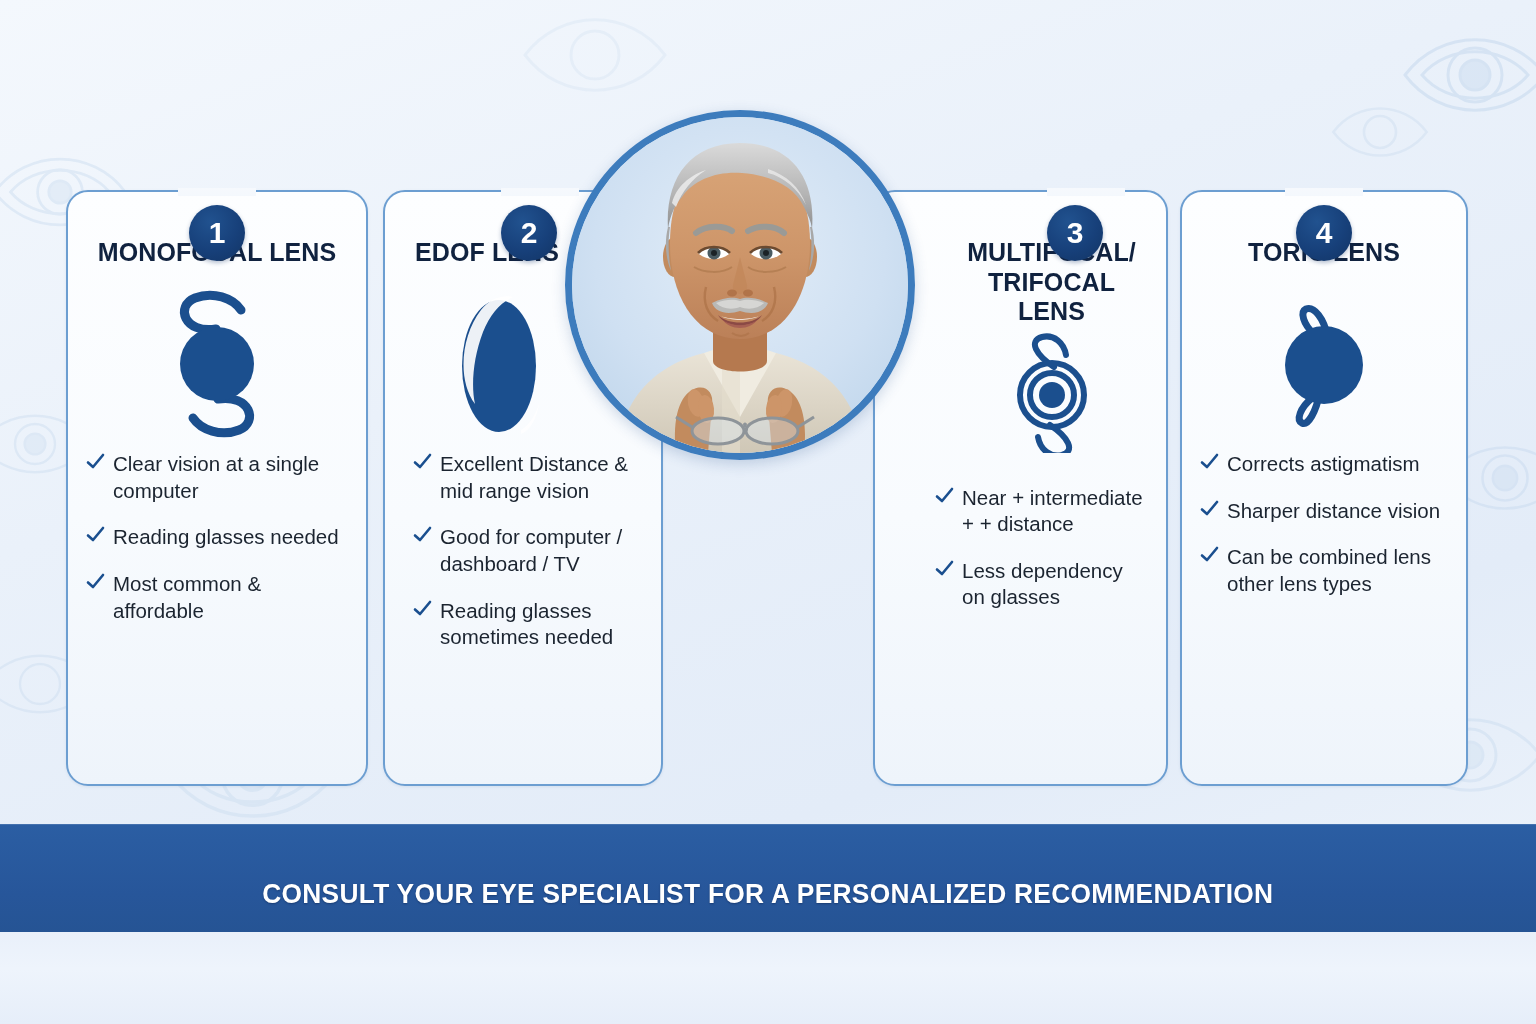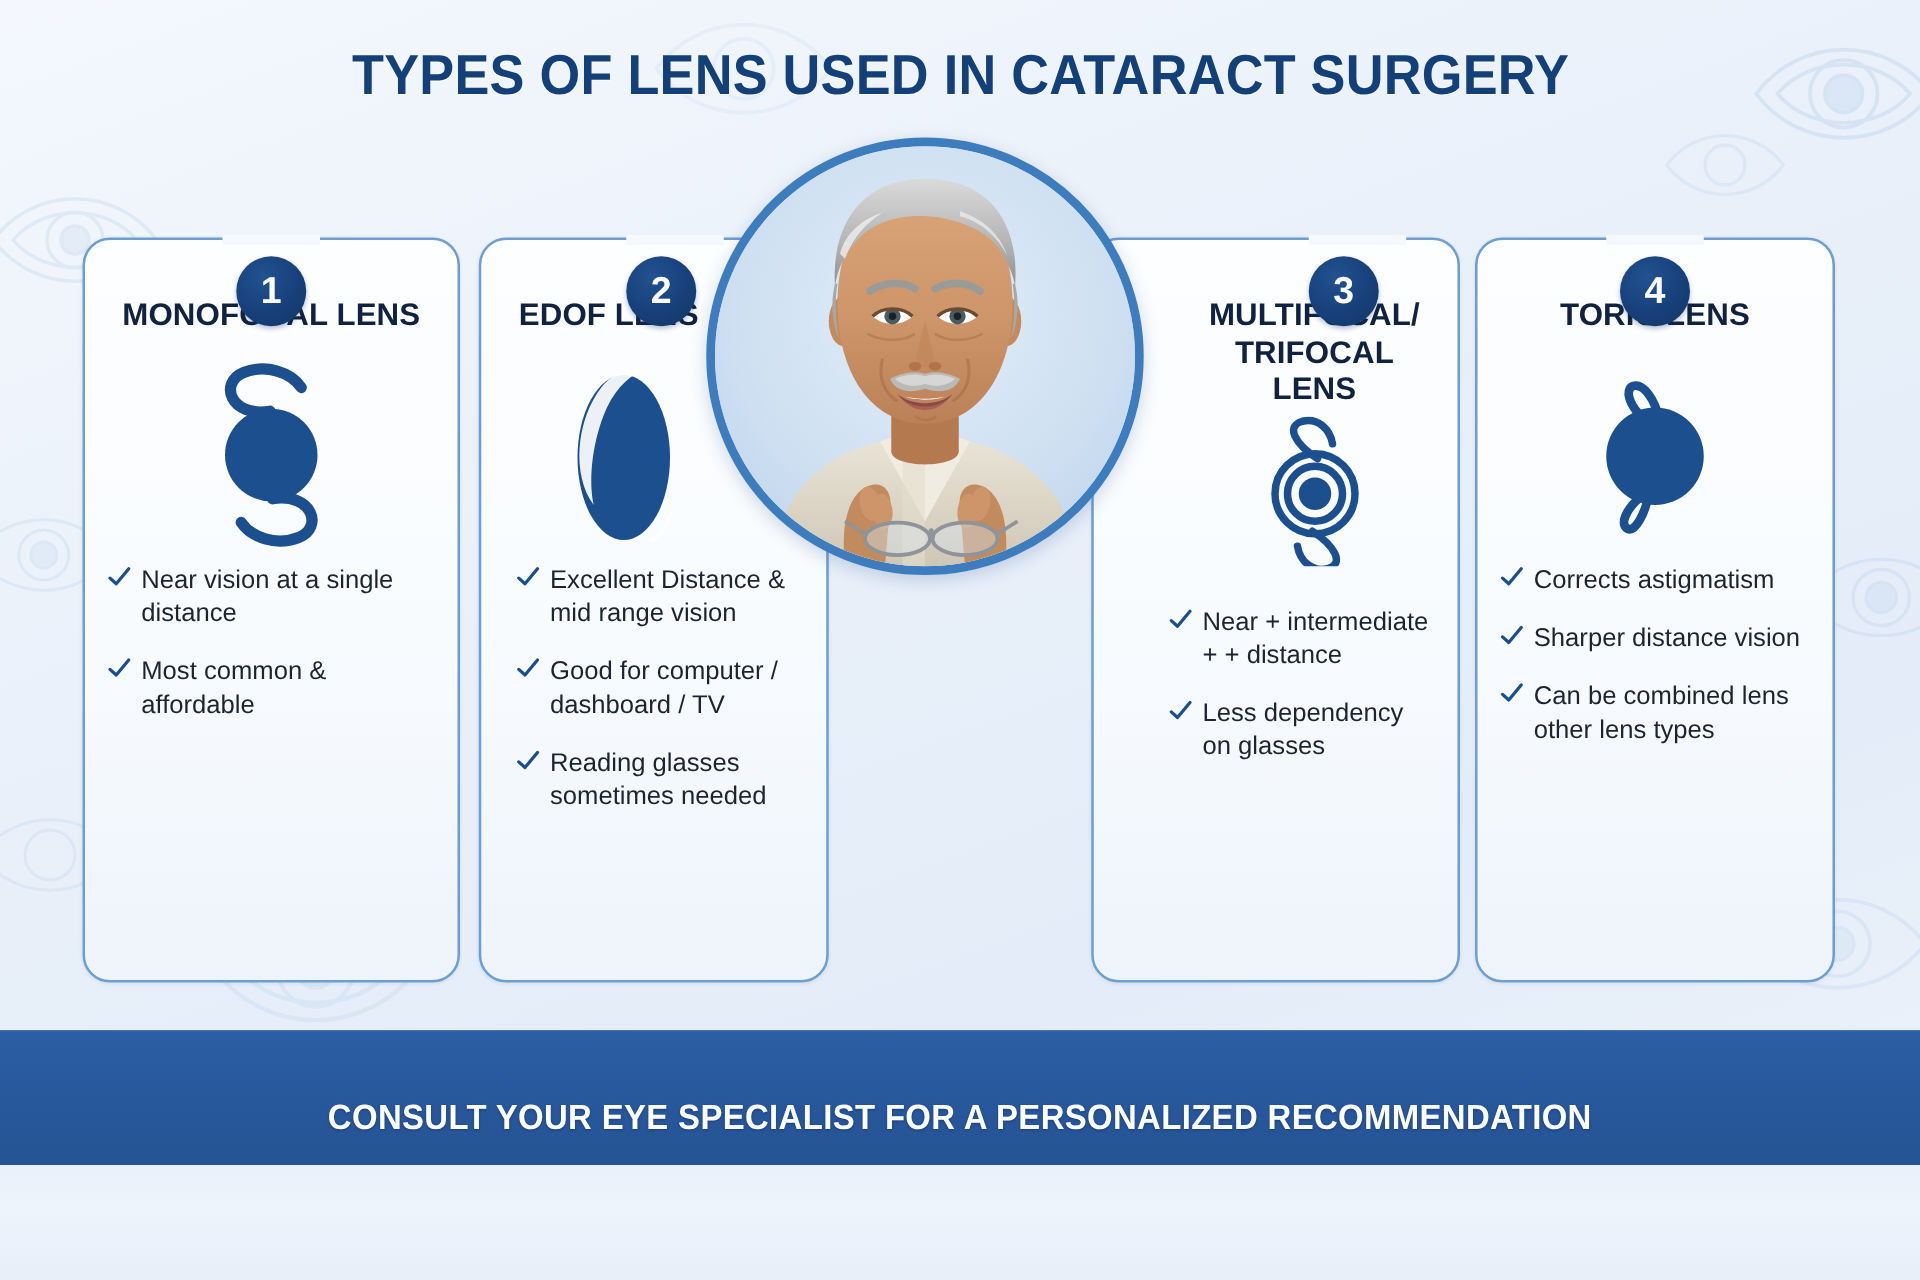--- a/index.html
+++ b/index.html
@@ -287,23 +287,20 @@
   </div>
   <div class="wm" style="left:520px;top:0px;opacity:.3;">
     <svg width="150" height="110" viewBox="0 0 150 110">
         <g fill="none" stroke="#cfdff1" stroke-width="3">
       <path d="M5 55 C40 8 110 8 145 55 C110 102 40 102 5 55 Z"></path>
           <circle cx="75" cy="55" r="24"></circle>
     </g>
       </svg>
   </div>
 
-  <div id="title-wrap">
-    <div id="page-title">TYPES OF LENS USED IN CATARACT SURGERY</div>
-  </div>
 
   <div id="cards">
 
     <div class="card" style="left:66px;width:302px;">
       <div class="notch"></div>
       <div class="card-inner">
         <div class="badge">1</div>
         <div class="card-title">MONOFOCAL LENS</div>
         <div class="icon-area">
           <svg width="128" height="160" viewBox="0 0 128 160">
@@ -312,21 +309,26 @@
               <path d="M65 115 C97 110 106 138 86 146 C68 153 48 146 40 134"></path>
             </g>
             <circle cx="64" cy="80" r="37" fill="#1b4f8e"></circle>
           </svg>
         </div>
         <ul class="bullets">
           <li><span class="tick">
                 <svg width="19" height="19" viewBox="0 0 19 19">
                   <path d="M2 10.5 L7 15 L17 3" fill="none" stroke="currentColor" stroke-width="2.6" stroke-linecap="round" stroke-linejoin="round"></path>
                 </svg>
-              </span><span>Near vision at a single distance</span></li>
+              </span><span>Clear vision at a single computer</span></li>
+          <li><span class="tick">
+                <svg width="19" height="19" viewBox="0 0 19 19">
+                  <path d="M2 10.5 L7 15 L17 3" fill="none" stroke="currentColor" stroke-width="2.6" stroke-linecap="round" stroke-linejoin="round"></path>
+                </svg>
+              </span><span>Reading glasses needed</span></li>
           <li><span class="tick">
                 <svg width="19" height="19" viewBox="0 0 19 19">
                   <path d="M2 10.5 L7 15 L17 3" fill="none" stroke="currentColor" stroke-width="2.6" stroke-linecap="round" stroke-linejoin="round"></path>
                 </svg>
               </span><span>Most common &amp; affordable</span></li>
         </ul>
       </div>
     </div>
 
     <div class="card" style="left:383px;width:280px;">

